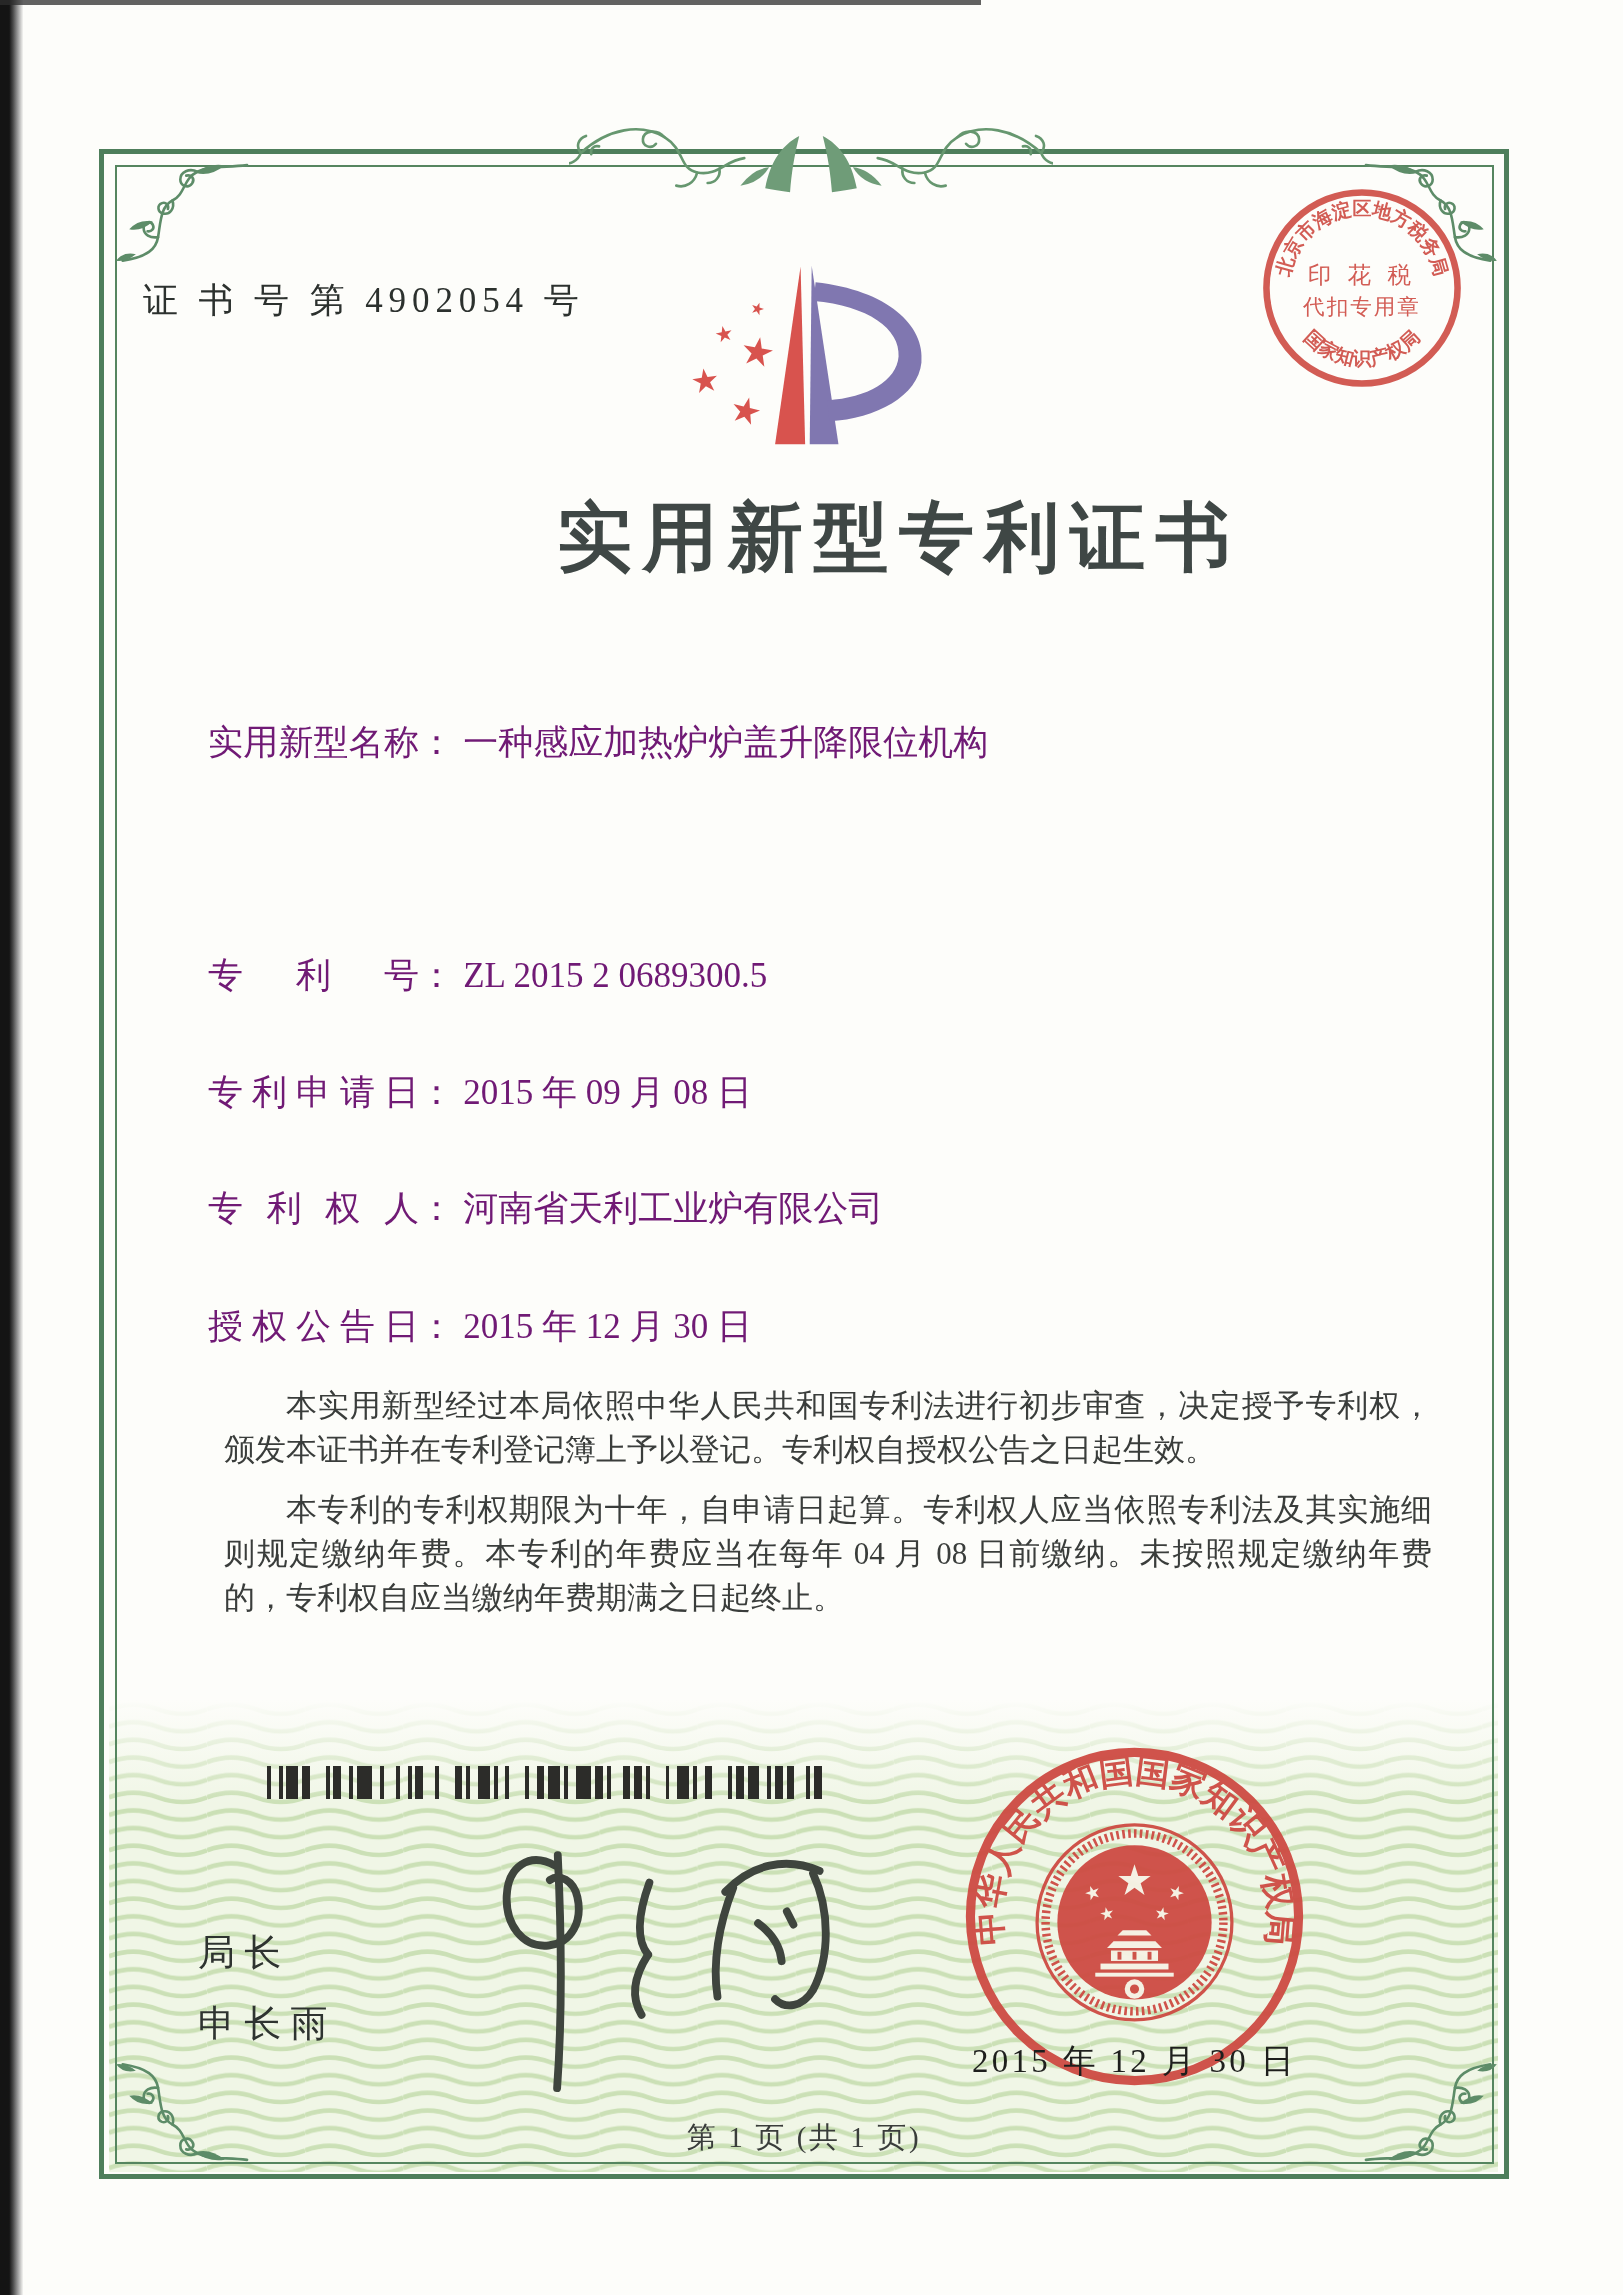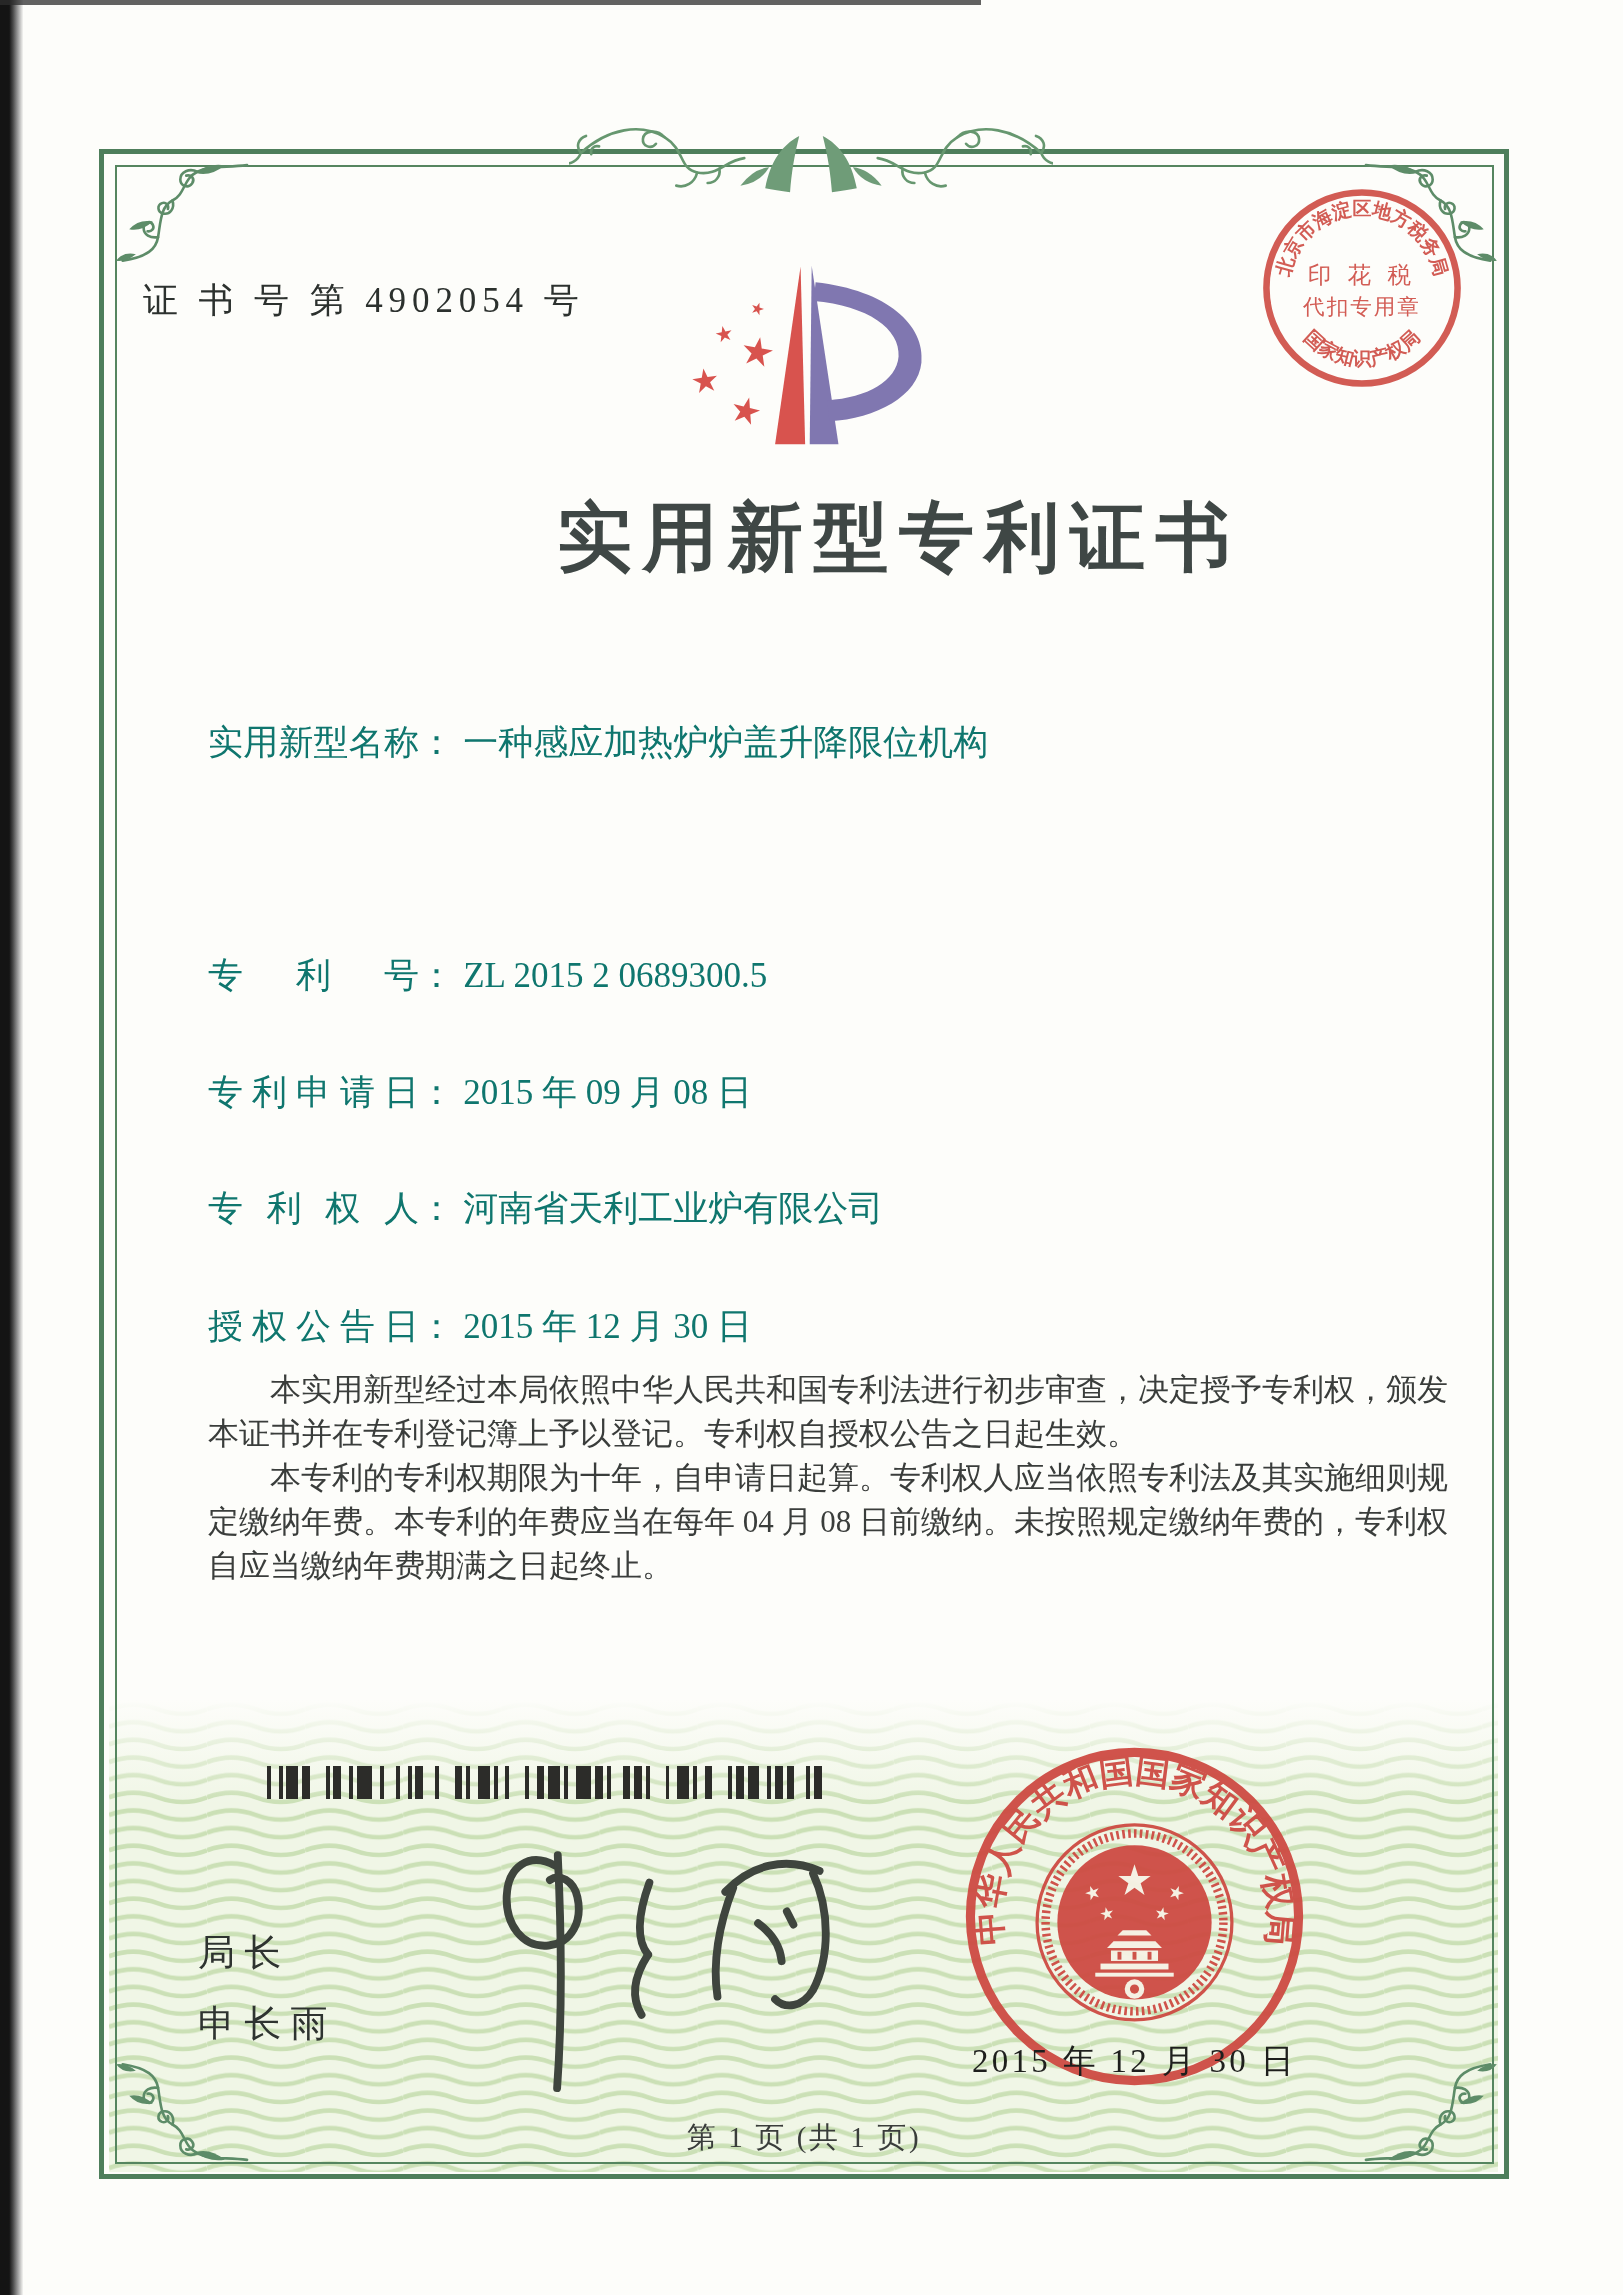--- a/index.html
+++ b/index.html
@@ -14,26 +14,26 @@
      border:5.9px solid #4e7e5b;z-index:2;box-sizing:border-box;}
   .frame-inner{position:absolute;left:115px;top:165px;width:1379px;height:1999px;
      border:2px solid #55855f;z-index:2;box-sizing:border-box;}
   .waves{position:absolute;left:109px;top:1700px;z-index:1;}
   .corner{position:absolute;width:144px;height:144px;z-index:3;}
   .dragons{position:absolute;left:569px;top:90px;z-index:3;}
   
   .certno{position:absolute;left:143px;top:277px;font-size:35px;letter-spacing:5.9px;color:#2c312e;z-index:4;}
   .title{position:absolute;left:99px;top:488px;width:1600px;text-align:center;font-size:75px;
      font-weight:bold;letter-spacing:10.5px;color:#3f4745;z-index:4;}
-  .fieldrow{position:absolute;left:208px;font-size:35px;color:#0f766e;z-index:4;white-space:nowrap;}
+  .fieldrow{position:absolute;left:208px;font-size:35px;color:#701a75;z-index:4;white-space:nowrap;}
   .flabel{display:inline-block;width:211px;text-align:justify;text-align-last:justify;vertical-align:top;}
   .fcolon{display:inline-block;margin-right:9.2px;}
   .paras{position:absolute;left:208px;top:1368px;width:1240px;font-size:31px;line-height:44px;
      text-align:justify;color:#3a3d3b;z-index:4;}
-  .paras p{margin:0;text-indent:2em;}
+  .paras p{margin:16px;text-indent:2em;}
   .barcode{position:absolute;left:267px;top:1766px;width:578px;height:33px;z-index:4;font-size:0;}
   .sig-label{position:absolute;left:198px;font-size:37px;letter-spacing:9.2px;color:#2e3330;z-index:4;}
   .signature{position:absolute;left:419px;top:1825px;z-index:5;}
   .seal{position:absolute;left:958px;top:1740px;z-index:4;opacity:.95;}
   .taxstamp{position:absolute;left:1254px;top:180px;z-index:5;opacity:.95;}
   .sealdate{position:absolute;left:958px;top:2039px;width:353px;text-align:center;font-size:33px;
      letter-spacing:3.3px;color:#1e1f1d;z-index:6;}
   .footer{position:absolute;left:99px;top:2118px;width:1410px;text-align:center;font-size:29px;
      letter-spacing:2.6px;color:#3a3d3b;z-index:4;}
   .logo{position:absolute;left:677px;top:256px;z-index:4;}

